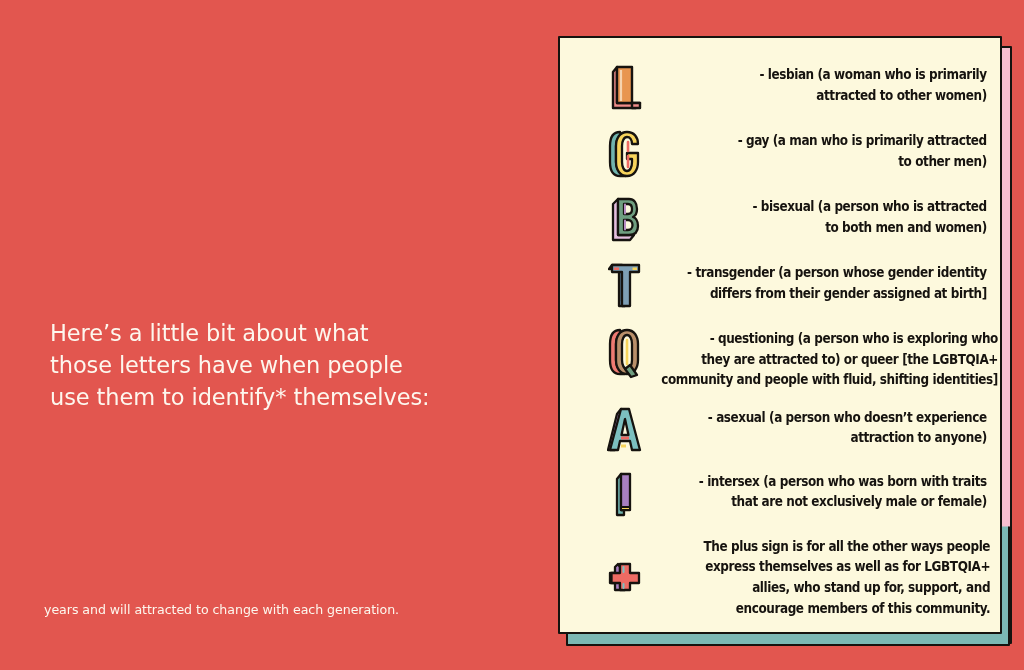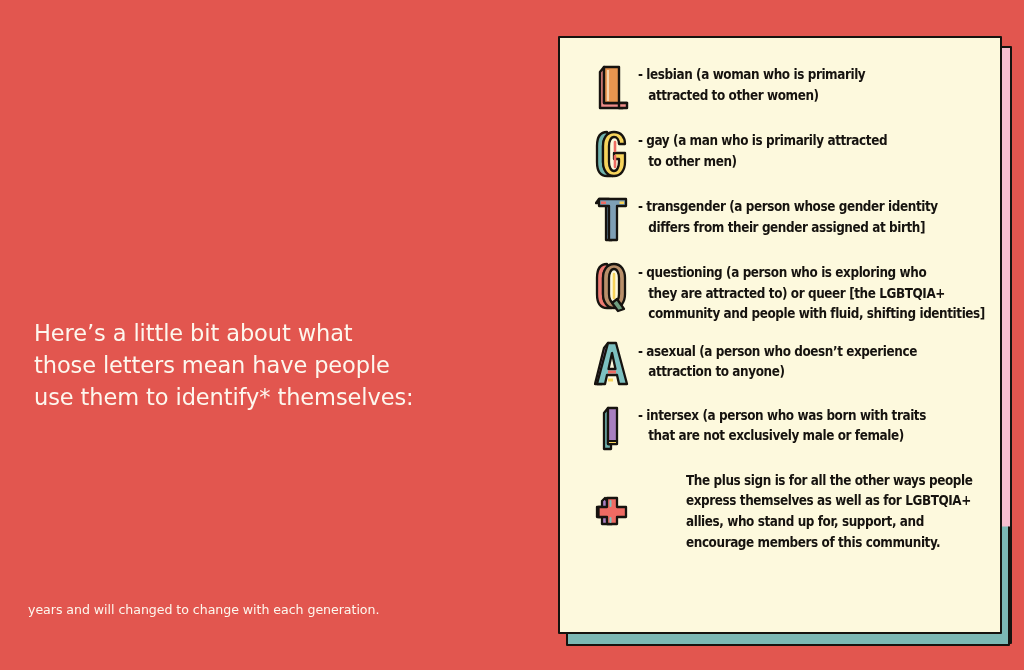--- a/index.html
+++ b/index.html
@@ -17,21 +17,21 @@
   #page {
     position: relative;
     width: 1024px;
     height: 670px;
     background: #e2564f;
   }
 
   
   .left-panel {
     position: absolute;
-    left: 0;
+    left: 16px;
     top: 0;
     width: 545px;
     height: 670px;
   }
 
   .intro-text {
     position: absolute;
     left: 34px;
     top: 318px;
     width: 430px;
@@ -99,25 +99,26 @@
     height: 598px;
     background: #fdf9dd;
     border: 2.5px solid #16130f;
     box-sizing: border-box;
     border-radius: 1px;
     overflow: hidden;
   }
 
   .entries {
     position: absolute;
-    left: 0; top: 0;
+    left: 13px; top: 0;
     width: 100%;
     height: 100%;
     padding: 22px 1px 16px 26px;
     box-sizing: border-box;
+    text-align: right;
   }
 
   .entry {
     display: flex;
     align-items: flex-start;
     margin-bottom: 15px;
   }
   .entry:last-child { margin-bottom: 0; gap: 48px; }
 
   .glyph-cell {
@@ -161,26 +162,26 @@
 </style>
 </head>
 <body>
 
 <div id="page">
 
   <div class="left-panel">
 
     <div class="intro-text">
       <span class="line">Here’s a little bit about what</span>
-      <span class="line">those letters mean have people</span>
+      <span class="line">those letters have when people</span>
       <span class="line">use them to identify* themselves:</span>
     </div>
 
     <div class="footnote">
-      <span class="line">years and will changed to change with each generation.</span>
+      <span class="line">years and will attracted to change with each generation.</span>
     </div>
 
   </div>
 
   <div class="card-wrap">
 
     <div class="card-shadow-right"></div>
     <div class="card-shadow-bottom"></div>
 
     <div class="card">
@@ -208,20 +209,33 @@
               <path d="M19 3 C12 3 8 9 8 17 L8 33 C8 41 12 47 19 47 C26 47 30 41 30 33 L30 24 L19 24 L19 30 L24 30 L24 33 C24 38 22 42 19 42 C16 42 14 38 14 33 L14 17 C14 12 16 8 19 8 C22 8 24 11 24 15 L30 15 C30 8 26 3 19 3 Z" fill="#f7d45c" stroke="#16130f" stroke-width="2.3" stroke-linejoin="round"></path>
               <path d="M20 13 L20 22 M20 27 L20 38" stroke="#ee6b63" stroke-width="2.6" stroke-linecap="round"></path>
             </svg>
           </div>
           <div class="entry-text">
             <span class="line">- gay (a man who is primarily attracted</span>
             <span class="line indent">to other men)</span>
           </div>
         </div>
 
+        <div class="entry e-b">
+          <div class="glyph-cell">
+            <svg width="34" height="50" viewBox="0 0 34 50">
+              <path d="M10 4 L5 9 L5 45 L22 45 L26 40 L10 40 Z" fill="#e4bede" stroke="#16130f" stroke-width="2.3" stroke-linejoin="round"></path>
+              <path d="M10 4 L21 4 C26 4 29 8 29 14 C29 18 27 21 25 22 C28 23 30 26 30 31 C30 37 27 40 21 40 L10 40 Z M16 9 L16 19 L20 19 C22.5 19 24 17 24 14 C24 11 22.5 9 20 9 Z M16 25 L16 35 L20 35 C22.5 35 24.5 33 24.5 30 C24.5 27 22.5 25 20 25 Z" fill="#6f9e80" stroke="#16130f" stroke-width="2.3" stroke-linejoin="round"></path>
+              <path d="M17 9.5 L17 18.5 M17 25.5 L17 34.5" stroke="#b98cc4" stroke-width="2" stroke-linecap="round"></path>
+            </svg>
+          </div>
+          <div class="entry-text">
+            <span class="line">- bisexual (a person who is attracted</span>
+            <span class="line indent">to both men and women)</span>
+          </div>
+        </div>
 
         <div class="entry e-t">
           <div class="glyph-cell">
             <svg width="34" height="50" viewBox="0 0 34 50">
               <path d="M4 4 L1 8 L11 8 L11 45 L17 45 L17 40 L14 40 L14 4 Z" fill="#5d7f96" stroke="#16130f" stroke-width="2.3" stroke-linejoin="round"></path>
               <path d="M4 4 L31 4 L31 11 L22 11 L22 45 L14 45 L14 11 L4 11 Z" fill="#7e9fb5" stroke="#16130f" stroke-width="2.3" stroke-linejoin="round"></path>
               <path d="M6 6.5 L11 6.5 L11 9 L6 9 Z" fill="#ee6b63" stroke="none"></path>
               <path d="M24.5 6.5 L29 6.5 L29 9 L24.5 9 Z" fill="#f7d45c" stroke="none"></path>
             </svg>
           </div>

